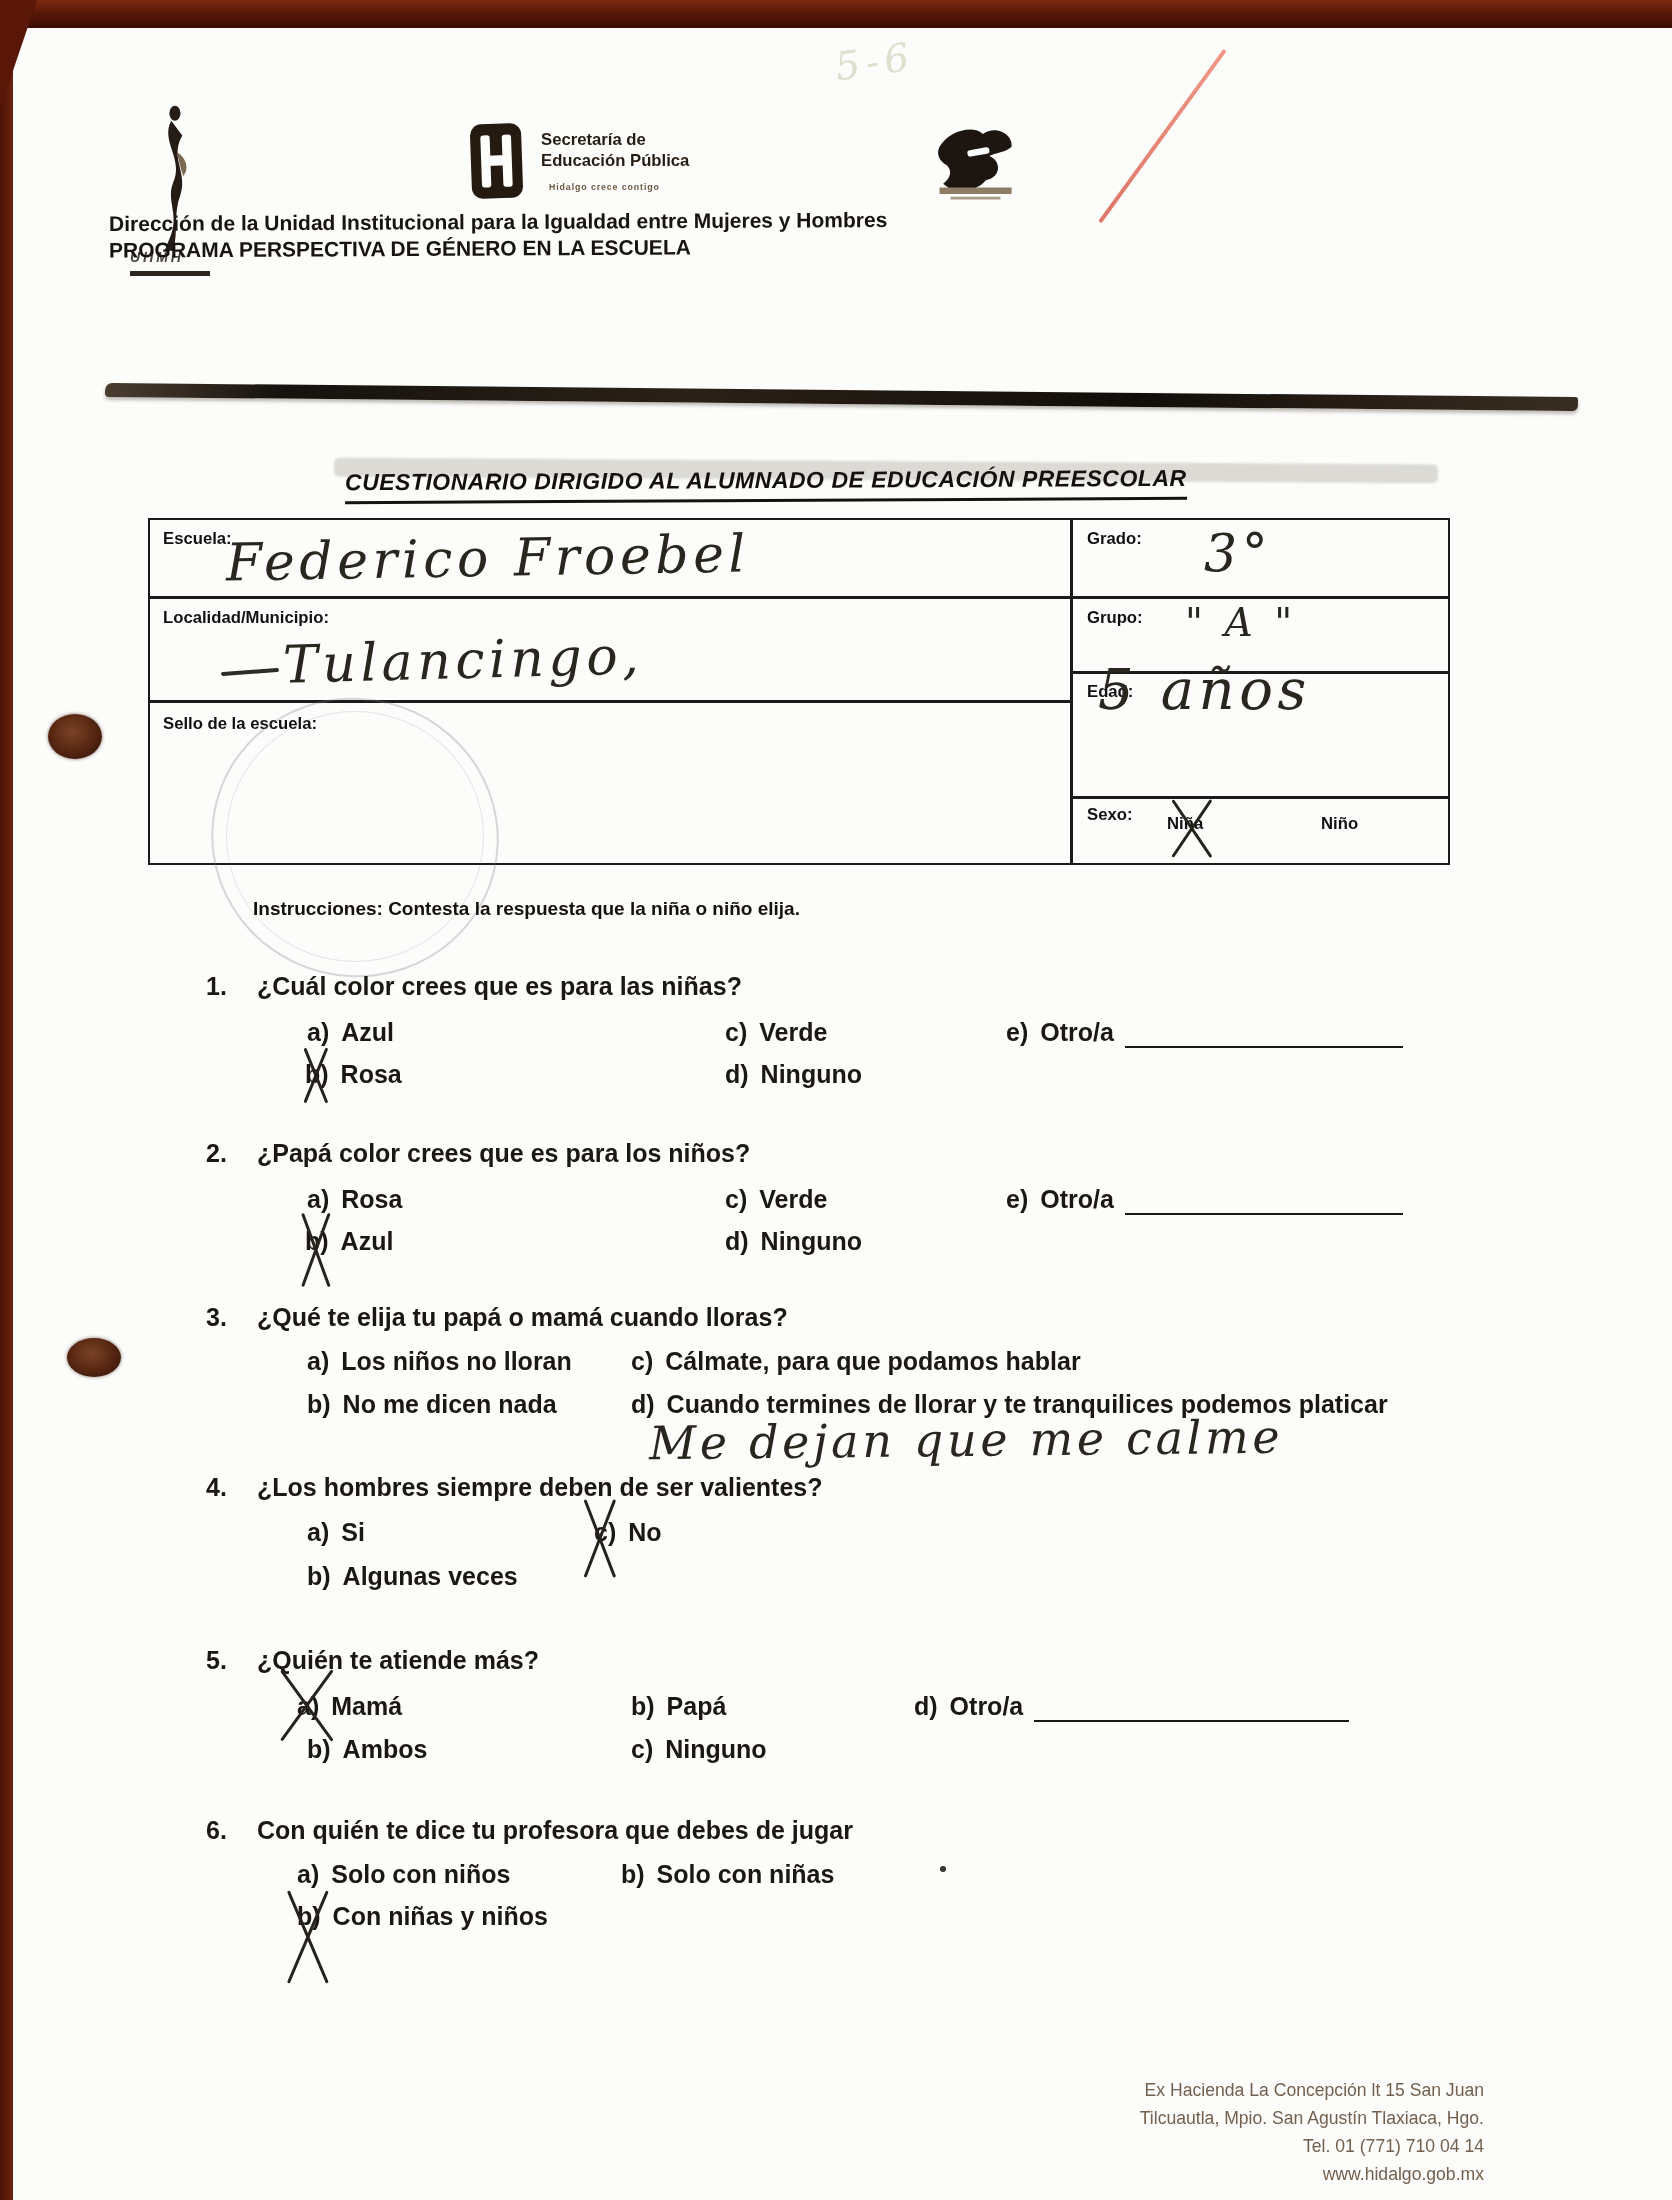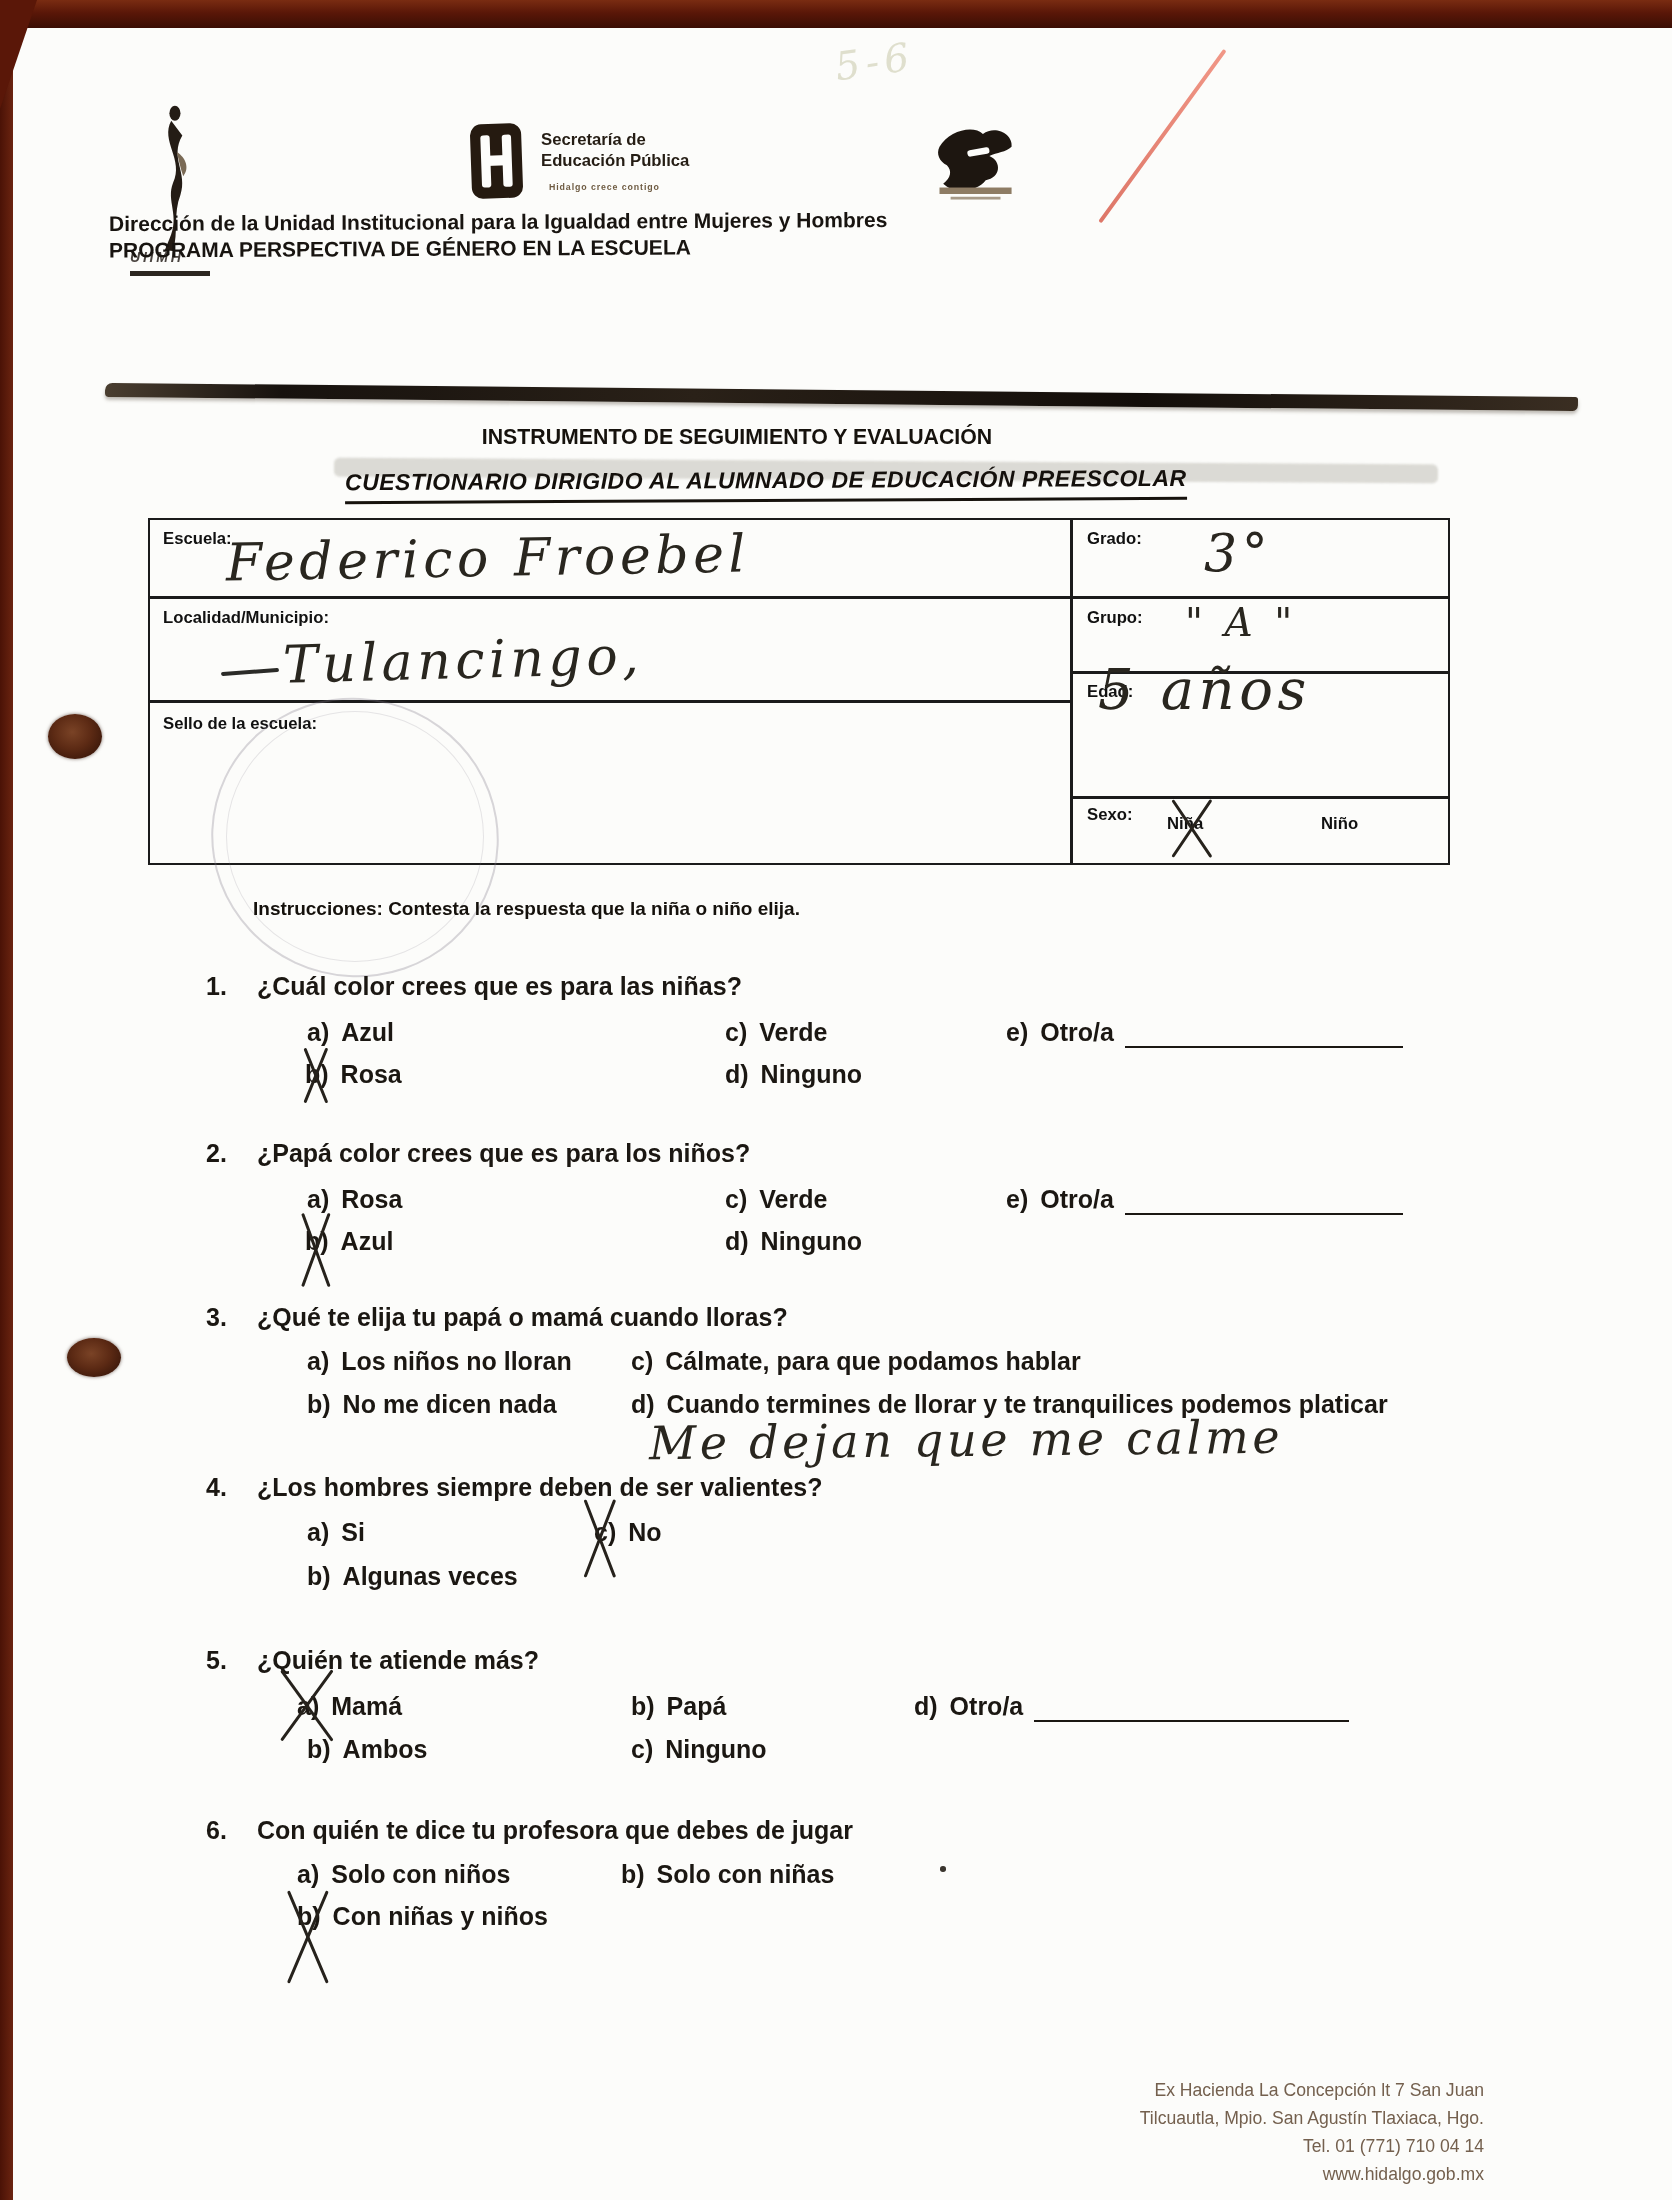--- a/index.html
+++ b/index.html
@@ -103,21 +103,20 @@
       <path d="M8 28 C18 10 45 4 55 14 C68 4 88 14 86 28 C80 34 70 34 62 38 C76 44 74 62 58 64 C50 76 24 80 12 68 C20 62 22 54 16 48 C8 44 4 36 8 28 Z" fill="#1d1610"></path>
       <rect x="38" y="30" width="24" height="7" rx="3" fill="#fdfdfb" transform="rotate(-10 50 33)"></rect>
       <rect x="8" y="72" width="78" height="7" fill="#8e7c64"></rect>
       <rect x="20" y="82" width="54" height="3" fill="#a79a88"></rect>
     </svg>
   </div>
 
   <div class="t-dir" style="left:109px;top:210px;">Dirección de la Unidad Institucional para la Igualdad entre Mujeres y Hombres</div>
   <div class="t-prog" style="left:109px;top:237px;">PROGRAMA PERSPECTIVA DE GÉNERO EN LA ESCUELA</div>
   <div class="marker-line" style="left:105px;top:390px;width:1473px;"></div>
-  <div class="t-instr" style="left:352px;top:425px;width:770px;">INSTRUMENTO DE SEGUIMIENTO Y EVALUACIÓN</div>
   <div class="hl" style="left:334px;top:461px;width:1104px;height:18.6px;"></div>
   <div class="t-cuest" style="left:345px;top:467px;">CUESTIONARIO DIRIGIDO AL ALUMNADO DE EDUCACIÓN PREESCOLAR</div>
 
   <div class="box" style="left:148px;top:518px;width:920px;height:343px;"></div>
   <div class="hline" style="left:148px;top:596px;width:923px;"></div>
   <div class="hline" style="left:148px;top:700px;width:923px;"></div>
   <div class="flabel" style="left:163px;top:529px;">Escuela:</div>
   <div class="flabel" style="left:163px;top:608px;">Localidad/Municipio:</div>
   <div class="flabel" style="left:163px;top:714px;">Sello de la escuela:</div>
   <div class="hw" style="left:226px;top:532px;font-size:52px;transform:rotate(-1deg);">Federico Froebel</div>
@@ -295,20 +294,20 @@
   <div class="opt" style="left:297px;top:1902px;">
     <span class="ol">b)</span>
     <span>Con niñas y niños</span>
   </div>
   <div class="xm" style="left:275px;top:1887px;width:65px;height:100px;--ang:23deg;">
       <i></i>
       <i></i>
     </div>
 
   <div class="footer" style="left:1057px;top:2076px;width:427px;">
-    <div>Ex Hacienda La Concepción lt 7 San Juan</div>
+    <div>Ex Hacienda La Concepción lt 15 San Juan</div>
     <div>Tilcuautla, Mpio. San Agustín Tlaxiaca, Hgo.</div>
     <div>Tel. 01 (771) 710 04 14</div>
     <div>www.hidalgo.gob.mx</div>
   </div>
 
 </div>
 
 
 </body></html>

